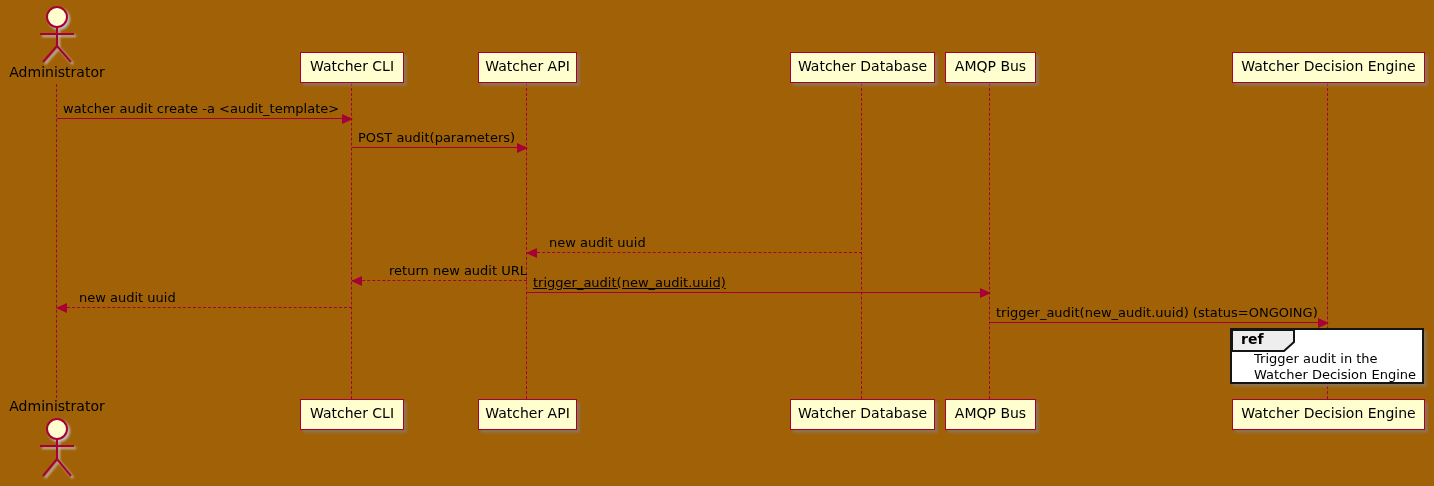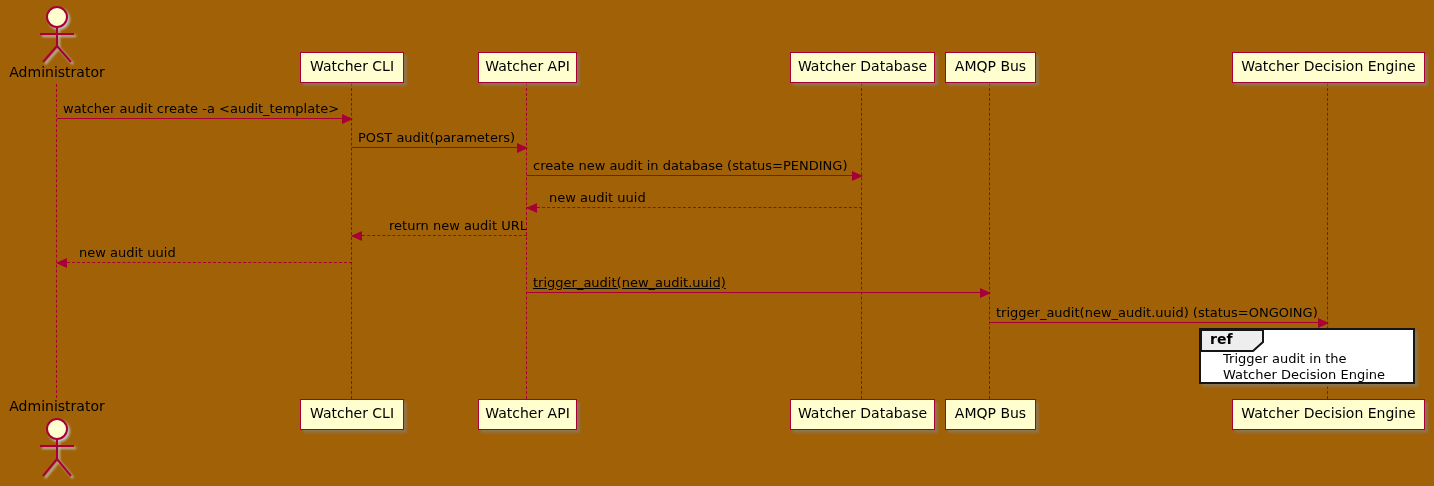--- a/index.html
+++ b/index.html
@@ -14,21 +14,21 @@
     position:absolute;box-sizing:border-box;height:31px;background:#FEFECE;
     border:1.6px solid #A80036;text-align:center;font-size:14px;line-height:27px;
     box-shadow:3px 3px 2px rgba(130,130,130,0.55);z-index:2;white-space:nowrap;
   }
   .actor-label{
     position:absolute;text-align:center;font-size:14px;z-index:2;white-space:nowrap;
   }
   .actor-svg{position:absolute;z-index:2;filter:drop-shadow(2.5px 2.5px 1px #bdbdbd);}
   .msg{position:absolute;z-index:2;}
   .msg .lbl{font-size:13px;padding:0 0 2px 6px;white-space:nowrap;line-height:14px;}
-  .msg .lbl.shift{padding-left:22px;}
+  .msg .lbl.shift{padding-left:22px;margin-top:45px;}
   .msg .line{position:relative;height:0;border-top:1.4px solid #A80036;}
   .msg .line.dashed{border-top:1.2px dashed #A80036;}
   .arr{position:absolute;width:0;height:0;top:-5.5px;}
   .arr.right{right:-1px;border-left:11px solid #A80036;border-top:5px solid transparent;border-bottom:5px solid transparent;}
   .arr.left{left:-1px;border-right:11px solid #A80036;border-top:5px solid transparent;border-bottom:5px solid transparent;}
   .ref-frame{
     position:absolute;box-sizing:border-box;background:#ffffff;border:2px solid #151515;
     box-shadow:3px 3px 2px rgba(130,130,130,0.55);z-index:3;
   }
   .ref-header{position:absolute;left:-1px;top:-1px;z-index:4;}
@@ -71,26 +71,20 @@
       </div>
   </div>
 
   <div class="msg" style="left:352px;top:131px;width:175px;">
     <div class="lbl">POST audit(parameters)</div>
     <div class="line">
         <div class="arr right"></div>
       </div>
   </div>
 
-  <div class="msg" style="left:527px;top:159px;width:335px;">
-    <div class="lbl">create new audit in database (status=PENDING)</div>
-    <div class="line">
-        <div class="arr right"></div>
-      </div>
-  </div>
 
   <div class="msg" style="left:527px;top:191px;width:335px;">
     <div class="lbl shift">new audit uuid</div>
     <div class="line dashed">
         <div class="arr left"></div>
       </div>
   </div>
 
   <div class="msg" style="left:352px;top:219px;width:175px;text-align:right;">
     <div class="lbl shift">return new audit URL</div>
@@ -113,21 +107,21 @@
       </div>
   </div>
 
   <div class="msg" style="left:990px;top:306px;width:338px;">
     <div class="lbl">trigger_audit(new_audit.uuid) (status=ONGOING)</div>
     <div class="line">
         <div class="arr right"></div>
       </div>
   </div>
 
-  <div class="ref-frame" style="left:1199px;top:328px;width:216px;height:56px;">
+  <div class="ref-frame" style="left:1230px;top:328px;width:194px;height:56px;">
     <svg class="ref-header" width="72" height="24" viewBox="0 0 72 24">
       <path d="M1,1 H63 V13 L53,22 H1 Z" fill="#EEEEEE" stroke="#151515" stroke-width="2"></path>
     </svg>
     <div class="ref-keyword">ref</div>
     <div class="ref-body">
       <div>Trigger audit in the</div>
       <div>Watcher Decision Engine</div>
     </div>
   </div>
 

